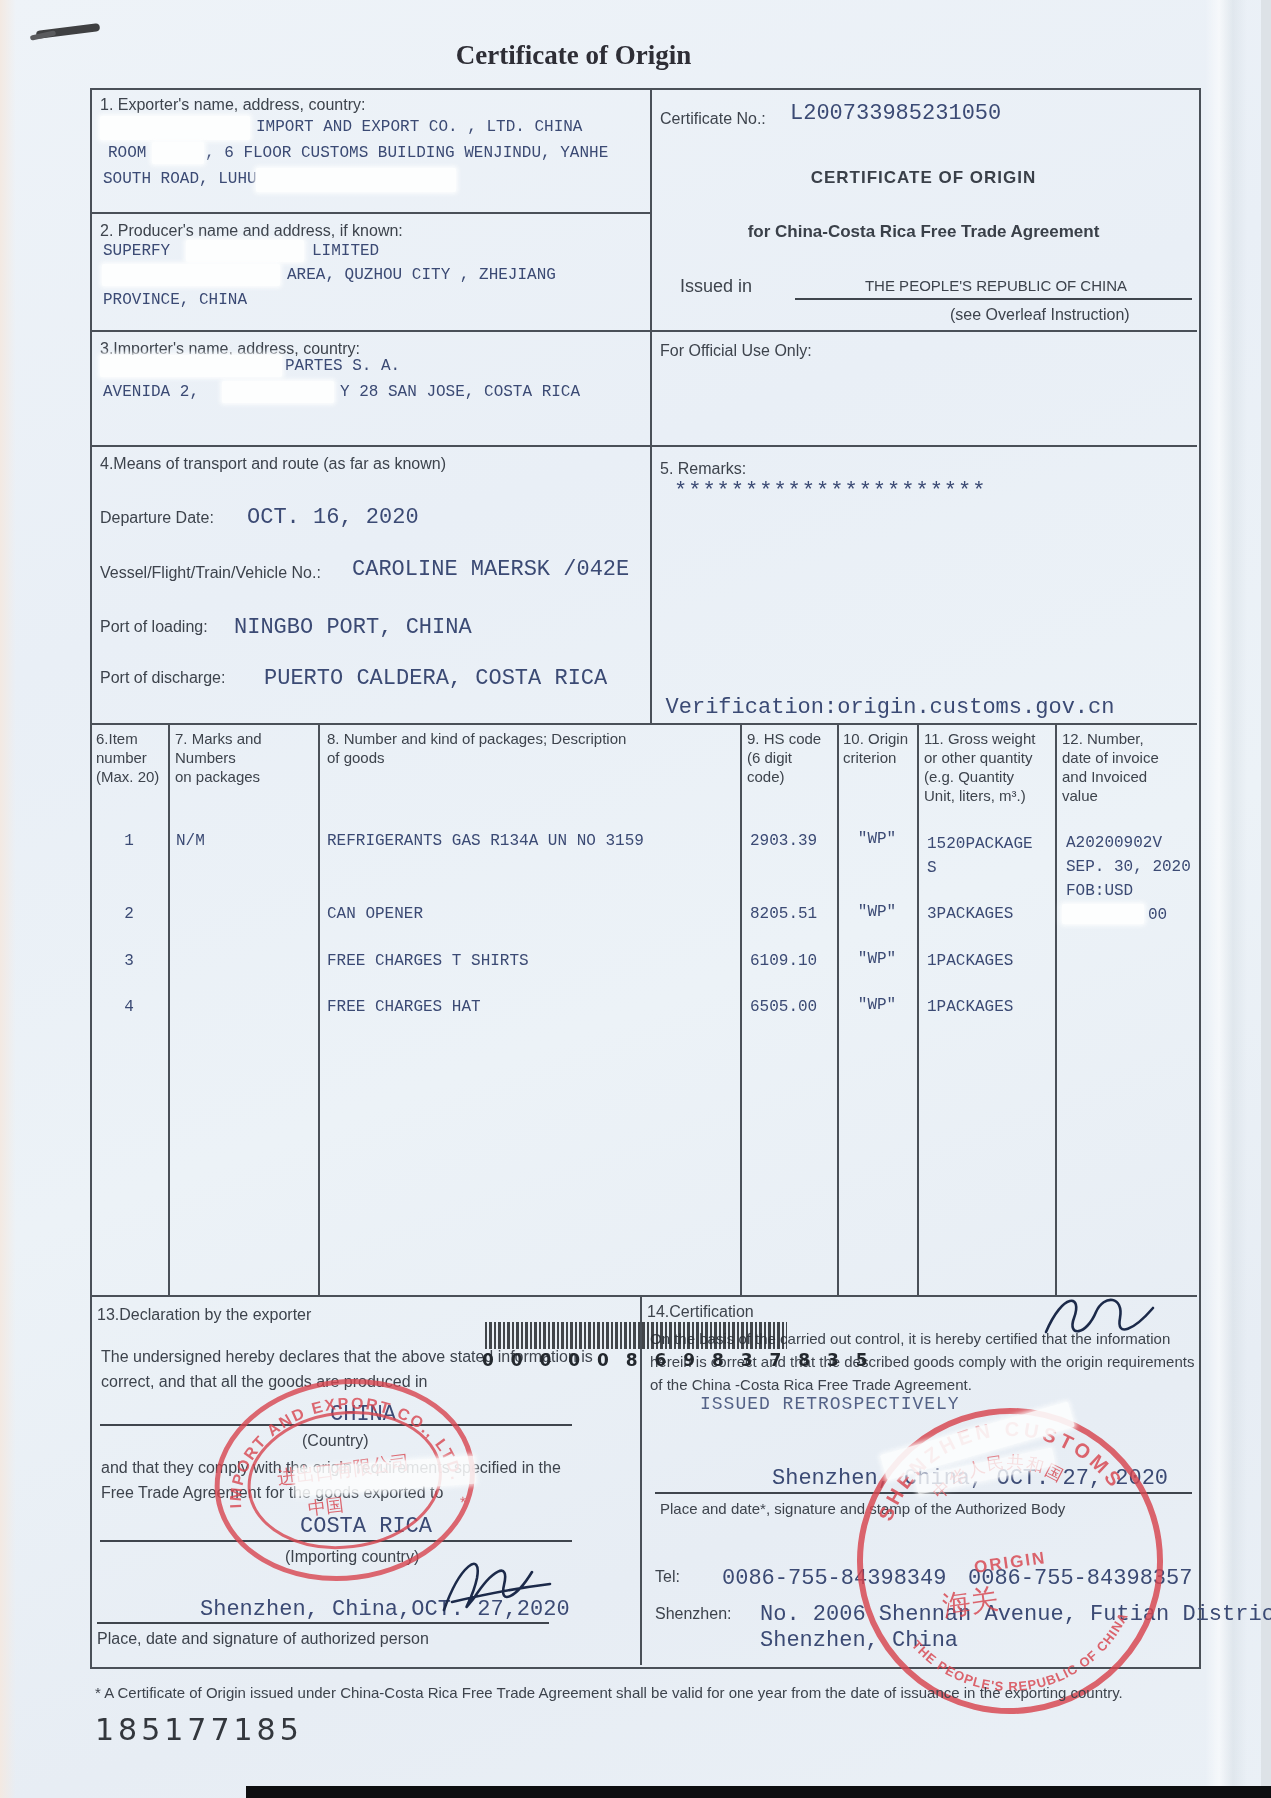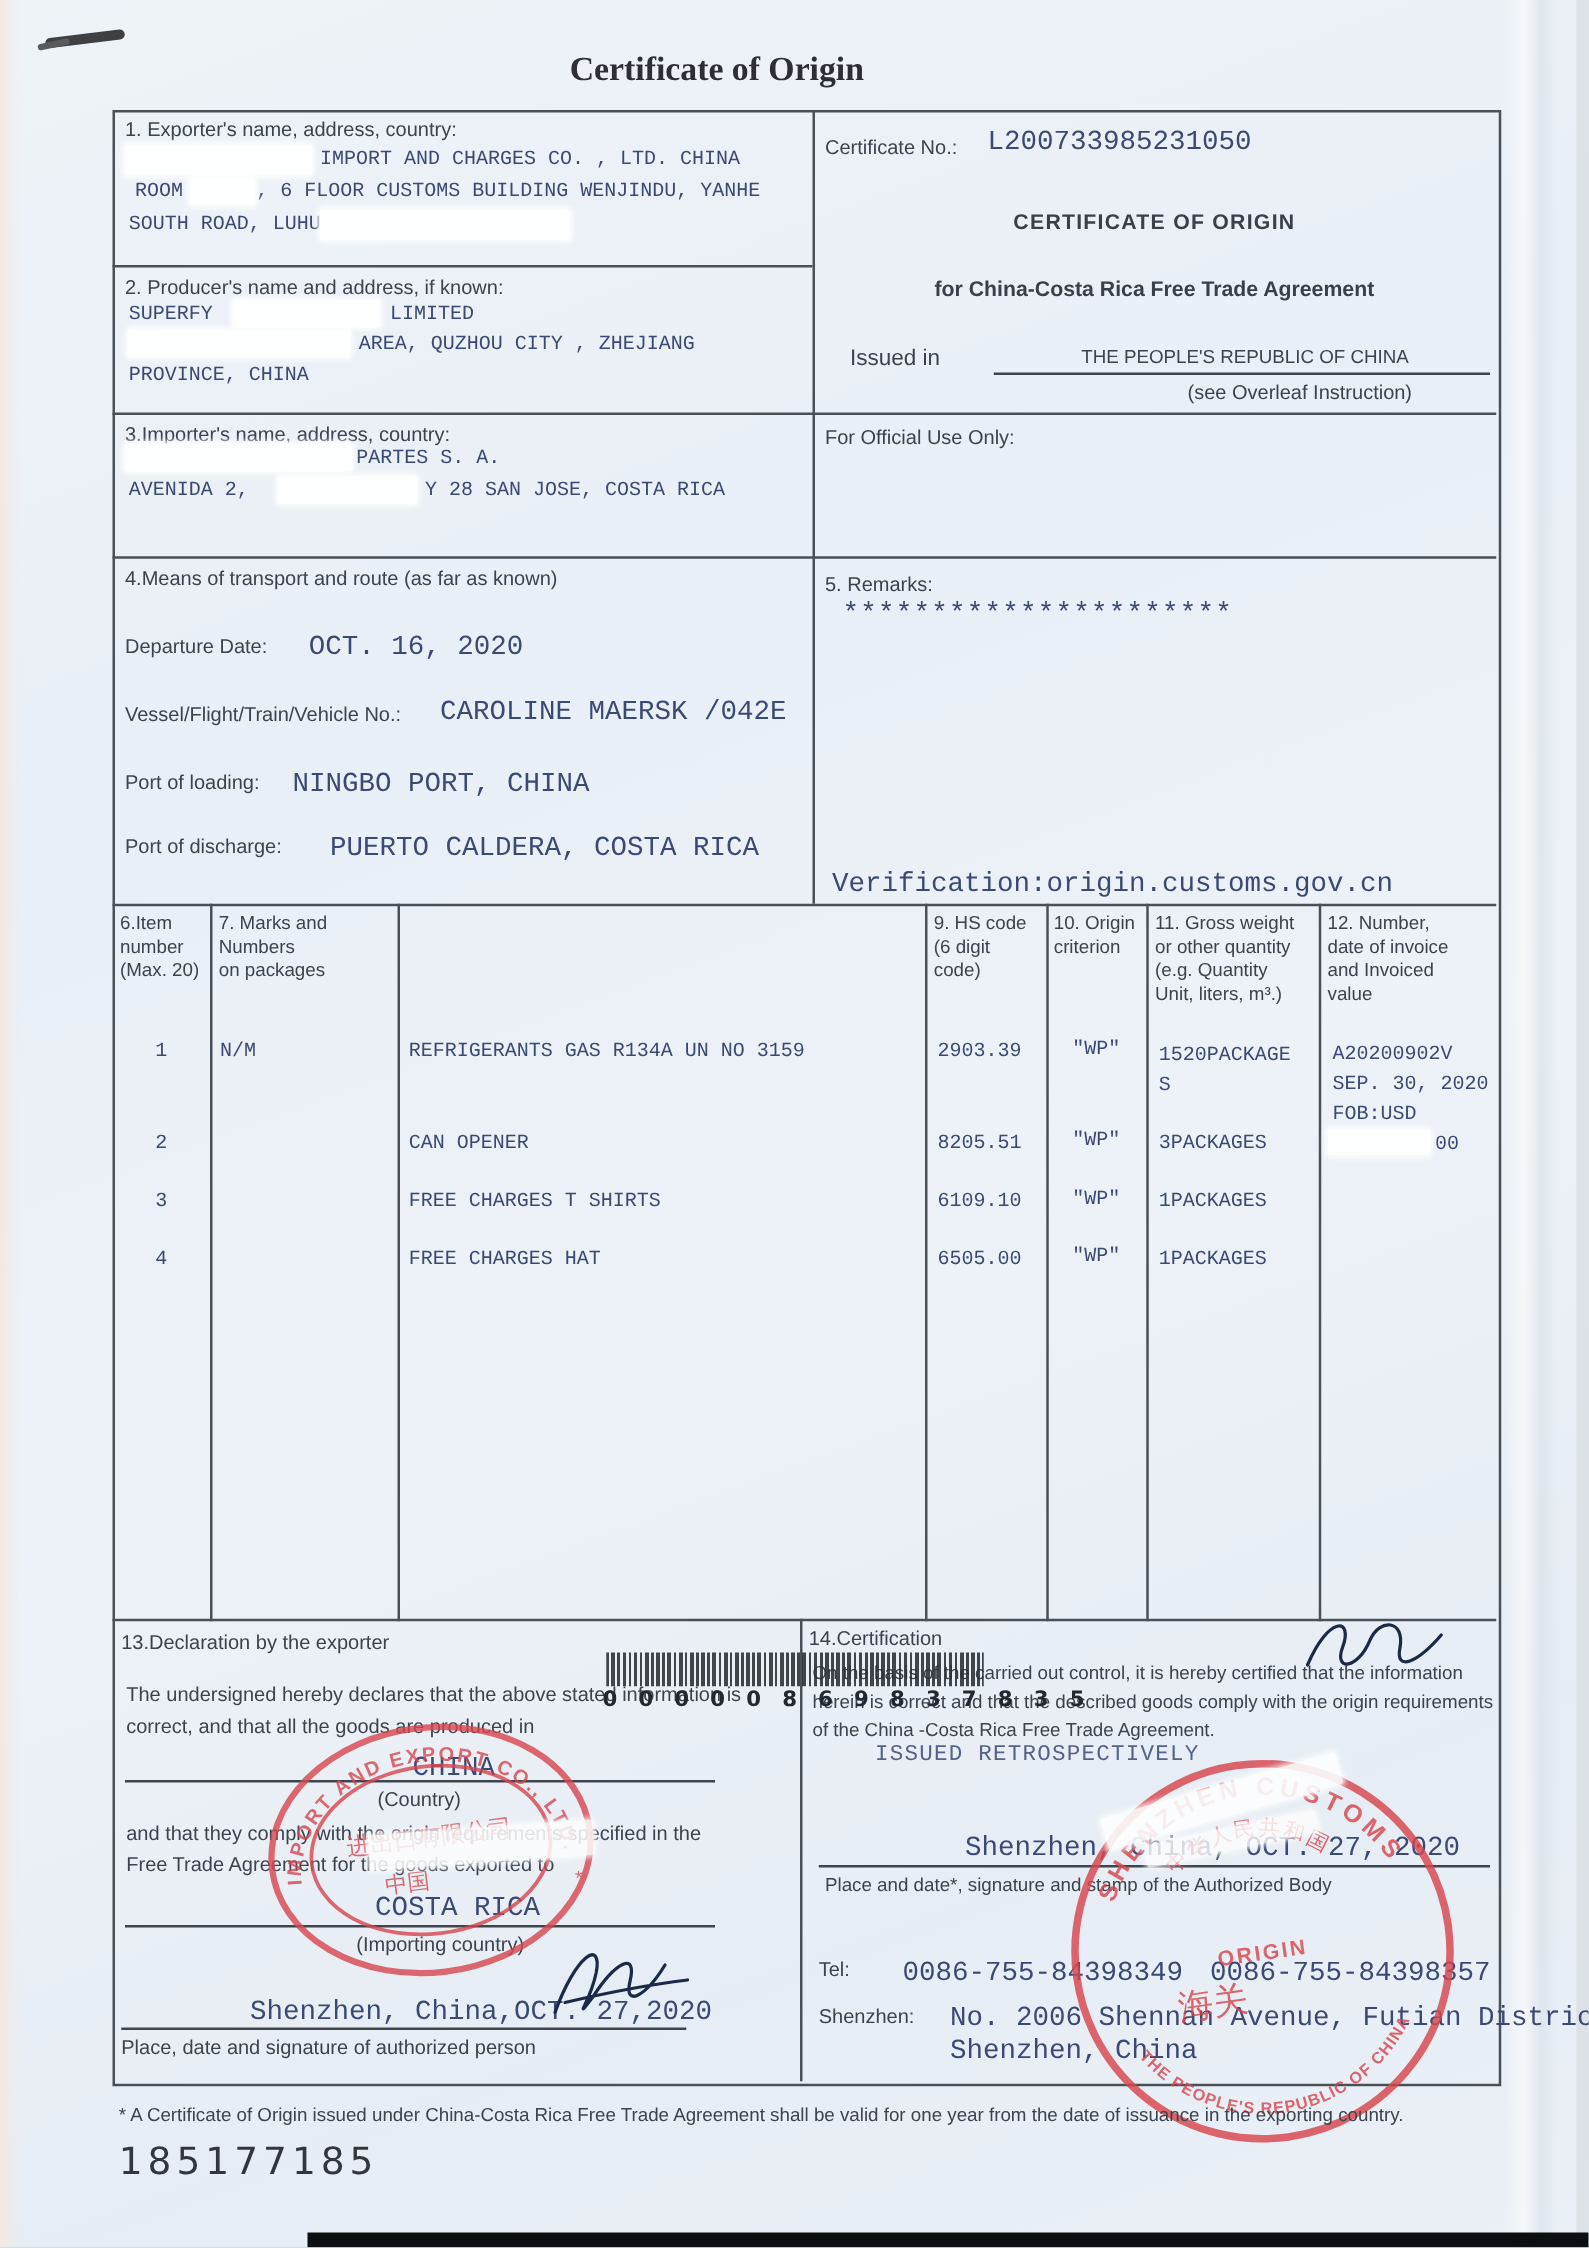--- a/index.html
+++ b/index.html
@@ -53,21 +53,21 @@
   <div class="line-h" style="left:90px;top:1295px;width:1107px;"></div>
   <div class="line-v" style="left:168px;top:723px;height:574px;"></div>
   <div class="line-v" style="left:318px;top:723px;height:574px;"></div>
   <div class="line-v" style="left:740px;top:723px;height:574px;"></div>
   <div class="line-v" style="left:837px;top:723px;height:574px;"></div>
   <div class="line-v" style="left:917px;top:723px;height:574px;"></div>
   <div class="line-v" style="left:1055px;top:723px;height:574px;"></div>
   <div class="line-v" style="left:640px;top:1295px;height:370px;"></div>
 
   <div class="abs lab" style="left:100px;top:96px;">1. Exporter's name, address, country:</div>
-  <div class="abs typed" style="left:256px;top:118px;">IMPORT AND CHARGES CO. , LTD. CHINA</div>
+  <div class="abs typed" style="left:256px;top:118px;">IMPORT AND EXPORT CO. , LTD. CHINA</div>
   <div class="abs typed" style="left:108px;top:144px;">ROOM</div>
   <div class="abs typed" style="left:205px;top:144px;">, 6 FLOOR CUSTOMS BUILDING WENJINDU, YANHE</div>
   <div class="abs typed" style="left:103px;top:170px;">SOUTH ROAD, LUHUO</div>
   <div class="redact" style="left:100px;top:116px;width:150px;height:24px;"></div>
   <div class="redact" style="left:152px;top:142px;width:52px;height:22px;"></div>
   <div class="redact" style="left:256px;top:168px;width:200px;height:24px;"></div>
 
   <div class="abs lab" style="left:100px;top:222px;">2. Producer's name and address, if known:</div>
   <div class="abs typed" style="left:103px;top:242px;">SUPERFY</div>
   <div class="abs typed" style="left:312px;top:242px;">LIMITED</div>
@@ -106,20 +106,22 @@
 
   <div class="abs lab" style="left:660px;top:460px;">5. Remarks:</div>
   <div class="abs typed typed-lg" style="left:674px;top:479px;letter-spacing:1px;">**********************</div>
   <div class="abs typed typed-lg" style="left:650px;top:695px;width:480px;text-align:center;">Verification:origin.customs.gov.cn</div>
 
   <div class="abs hdr" style="left:96px;top:729px;width:70px;">6.Item
 number
 (Max. 20)</div>
   <div class="abs hdr" style="left:175px;top:729px;width:142px;">7. Marks and Numbers
 on  packages</div>
+  <div class="abs hdr" style="left:327px;top:729px;width:410px;">8. Number and kind of packages; Description
+of goods</div>
   <div class="abs hdr" style="left:747px;top:729px;width:88px;">9. HS code
 (6 digit
 code)</div>
   <div class="abs hdr" style="left:843px;top:729px;width:72px;">10. Origin
 criterion</div>
   <div class="abs hdr" style="left:924px;top:729px;width:128px;">11. Gross weight
 or other quantity
 (e.g. Quantity
 Unit, liters, m³.)</div>
   <div class="abs hdr" style="left:1062px;top:729px;width:132px;">12. Number,

